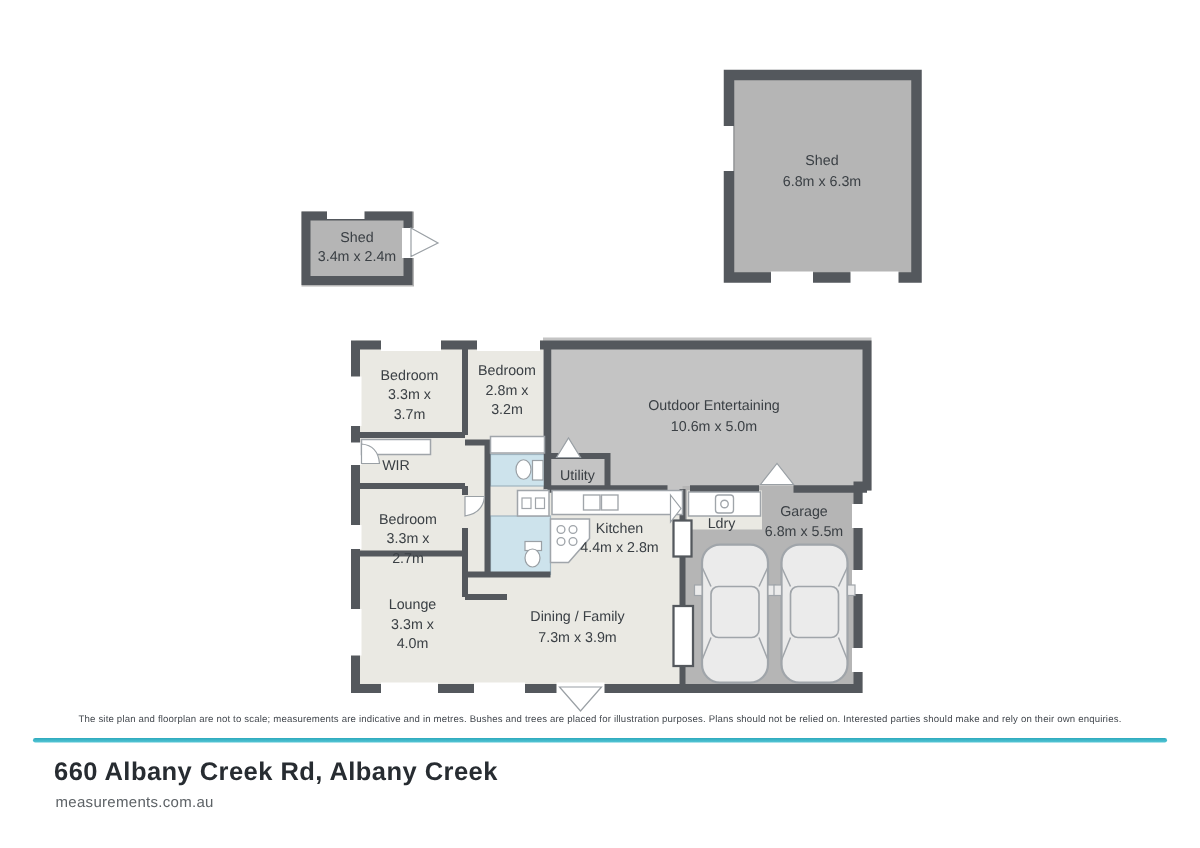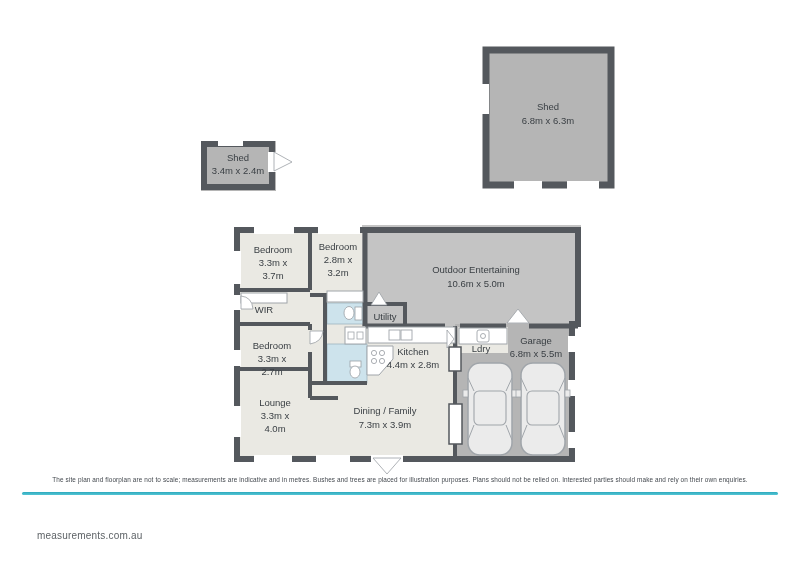--- a/index.html
+++ b/index.html
@@ -167,15 +167,16 @@
       <text x="275" y="419" class="rl">3.3m x</text>
       <text x="275" y="432" class="rl">4.0m</text>
 
       <text x="385" y="414" class="rl">Dining / Family</text>
       <text x="385" y="428" class="rl">7.3m x 3.9m</text>
     </g>
   </svg>
 
   <div class="disclaimer">The site plan and floorplan are not to scale; measurements are indicative and in metres. Bushes and trees are placed for illustration purposes. Plans should not be relied on. Interested parties should make and rely on their own enquiries.</div>
   <div class="divider"></div>
+  <div class="address">660 Albany Creek Rd, Albany Creek</div>
   <div class="website">measurements.com.au</div>
 
 </div>
 
 </body></html>

